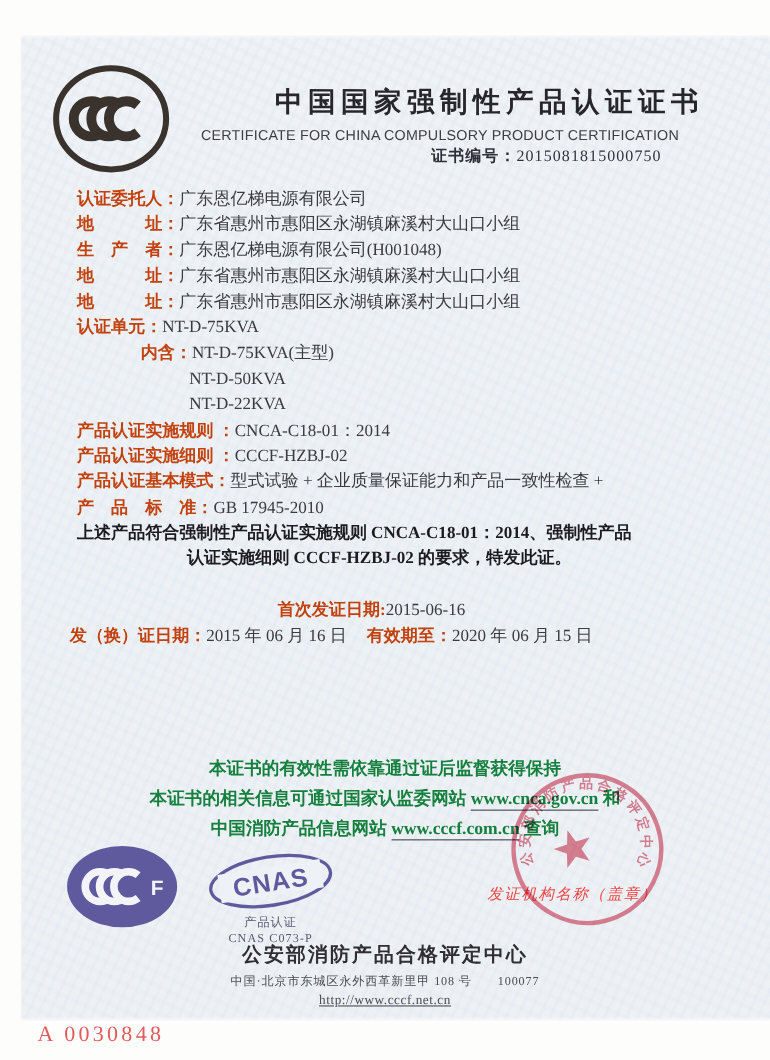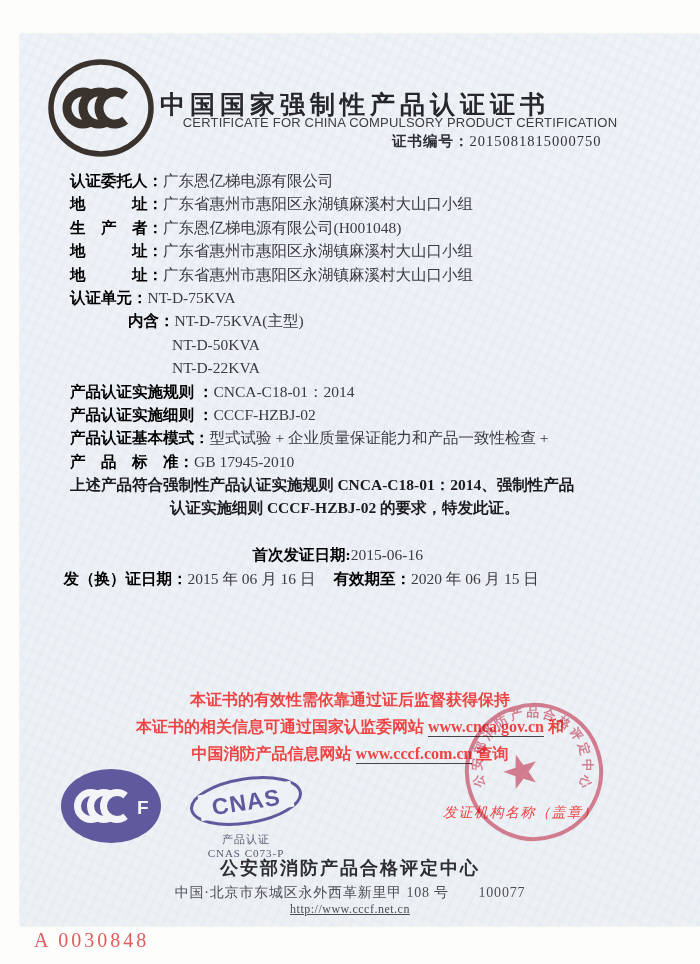--- a/index.html
+++ b/index.html
@@ -13,50 +13,50 @@
     background:
       repeating-linear-gradient(115deg, rgba(190,210,228,0.10) 0 3px, rgba(255,255,255,0) 3px 9px),
       repeating-linear-gradient(25deg, rgba(190,210,228,0.07) 0 4px, rgba(255,255,255,0) 4px 11px),
       linear-gradient(180deg,#eff2f6 0%,#edf1f5 55%,#eef1f4 100%);
     box-shadow:0 0 2px rgba(120,130,140,0.25);
   }
   .abs{position:absolute;}
 
   
   .title{
-    left:160px;top:88px;width:480px;text-align:left;
+    left:160px;top:76px;width:480px;text-align:right;
     font-size:25px;font-weight:700;letter-spacing:5px;color:#26262b;
   }
   .subtitle{
     left:140px;top:115px;width:520px;text-align:center;
     font-family:"Liberation Sans","DejaVu Sans",sans-serif;
     font-size:13px;color:#3d3d42;letter-spacing:0.2px;
   }
   .certno{
     left:392px;top:132px;font-size:14.5px;color:#30303a;letter-spacing:1px;
   }
   .certno .lab{font-weight:600;}
 
   
   .bodyblock{left:70px;top:169px;width:586px;font-size:15.5px;color:#3a3a40;}
   .row{height:23.4px;line-height:23.4px;white-space:pre;}
-  .row .lab{font-weight:700;color:#000000;}
+  .row .lab{font-weight:700;color:#c2410c;}
   .ind-nh{padding-left:58px;}
   .ind-model{padding-left:102px;}
   .ind-cont{padding-left:168px;}
   .ind-stmt2{padding-left:100px;}
   .ind-first{padding-left:167px;}
   .row-issue{margin-left:-22px;}
   .row-issue .gap{display:inline-block;width:18px;}
   .stmt{font-weight:700;color:#1b1b20;}
 
   
   .notice{
     left:40px;top:686px;width:620px;text-align:center;
-    font-size:16px;line-height:27px;color:#ef4444;font-weight:700;
+    font-size:16px;line-height:27px;color:#15803d;font-weight:700;
   }
   .notice .u{border-bottom:1.5px solid #44444a;padding-bottom:1px;}
 
   
   .cnas-cap{
     left:187px;top:832px;width:118px;text-align:center;
     font-size:11px;line-height:14px;color:#5a5a72;letter-spacing:1px;
   }
   .seal-caption{
     left:443px;top:804px;width:200px;
@@ -64,21 +64,21 @@
   }
   .sealwrap{left:452px;top:690px;width:164px;height:164px;mix-blend-mode:multiply;opacity:0.88;}
 
   
   .org{
     left:90px;top:856px;width:520px;text-align:center;
     font-size:18px;font-weight:700;color:#2e2e33;letter-spacing:2px;
   }
   .addr{
     left:90px;top:884px;width:520px;text-align:center;
-    font-size:14px;color:#4c4c55;letter-spacing:0.8px;
+    font-size:11px;color:#4c4c55;letter-spacing:0.8px;
   }
   .site{
     left:90px;top:902px;width:520px;text-align:center;
     font-size:12px;color:#4c4c55;letter-spacing:0.5px;text-decoration:underline;
   }
   .serial{
     left:34px;top:929px;font-size:20px;color:#e15b5b;letter-spacing:3px;
     font-family:"Liberation Serif","DejaVu Serif",serif;
   }
 </style>

